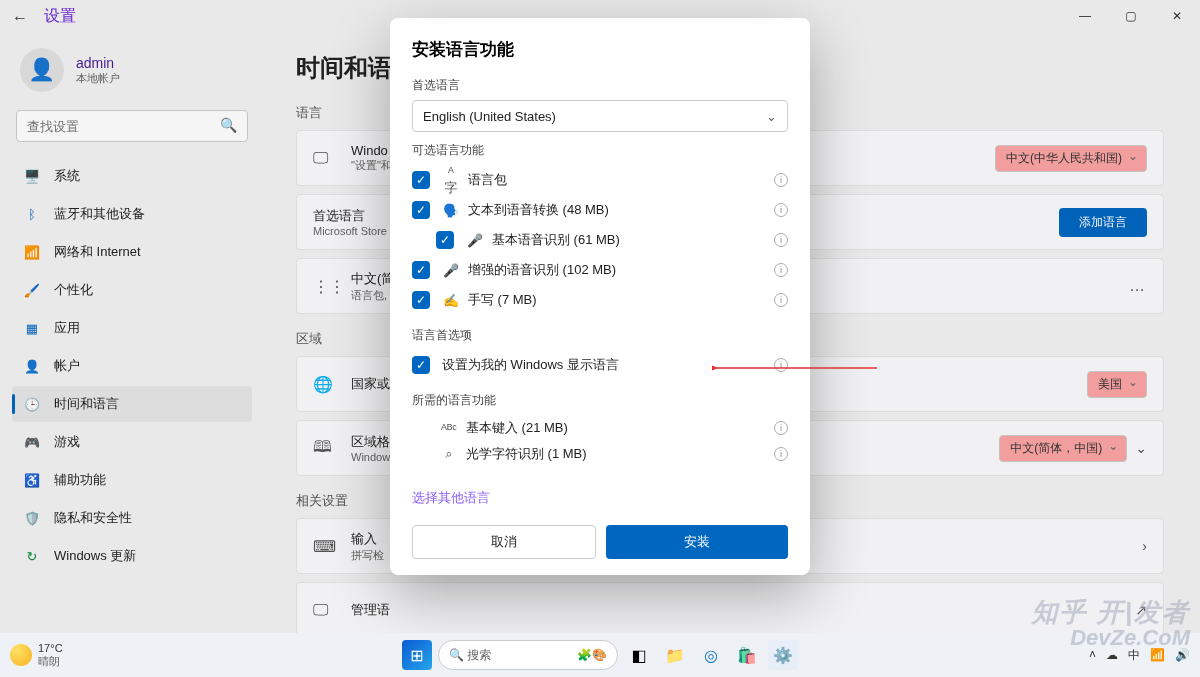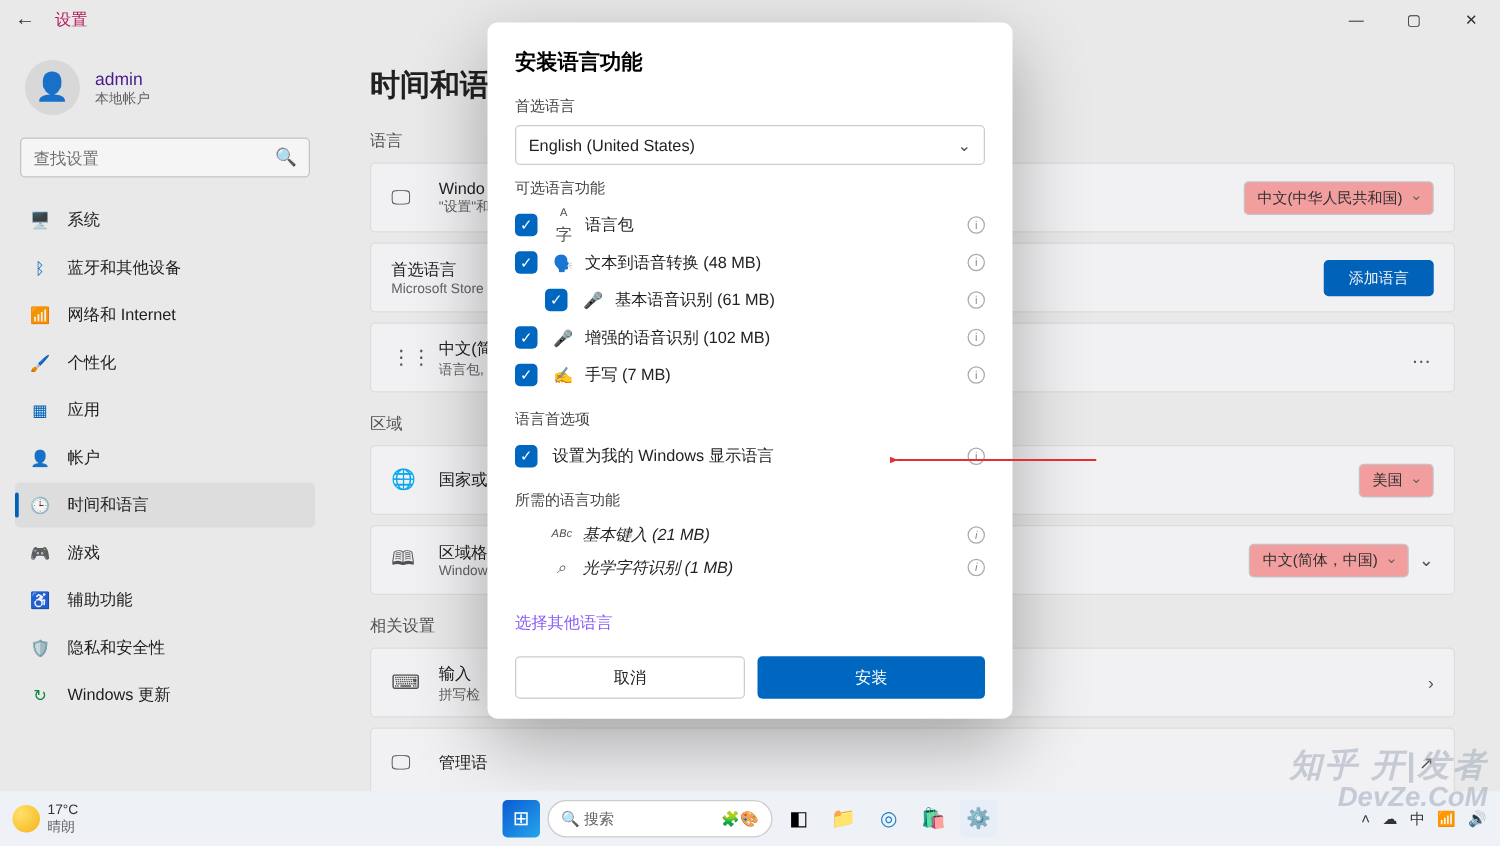--- a/index.html
+++ b/index.html
@@ -1,19 +1,19 @@
 <!DOCTYPE html>
 <html><head>
 <meta charset="utf-8">
 <style>
 * { margin:0; padding:0; box-sizing:border-box; font-family:"Segoe UI","Microsoft YaHei",sans-serif; }
 body { background:#f3f3f3; width:1200px; height:677px; overflow:hidden; position:relative; }
 .titlebar { height:32px; display:flex; align-items:center; padding:0 12px; }
 .titlebar .back { margin-right:16px; color:#333; cursor:pointer; }
-.titlebar .title { font-size:13px; color:#be185d; }
+.titlebar .title { font-size:16px; color:#6d28d9; }
 .win-controls { position:absolute; right:0; top:0; display:flex; }
 .win-controls div { width:46px; height:32px; display:flex; align-items:center; justify-content:center; color:#333; font-size:12px; }
 .main { display:flex; height:calc(100% - 32px - 44px); }
 .sidebar { width:260px; padding:16px 8px 0 12px; }
 .user { display:flex; align-items:center; margin-bottom:18px; padding-left:8px; }
 .avatar { width:44px; height:44px; border-radius:50%; background:#e1e1e1; display:flex; align-items:center; justify-content:center; color:#888; font-size:22px; margin-right:12px; }
 .user .uname { font-size:14px; color:#4c1d95; }
 .user .utype { font-size:11px; color:#666; }
 .search-wrap { position:relative; margin:0 4px 16px; }
 .search { width:100%; height:32px; border:1px solid #ccc; border-radius:4px; background:#fff; padding:0 32px 0 10px; font-size:13px; }
@@ -41,21 +41,21 @@
 .modal { position:absolute; left:390px; top:18px; width:420px; background:#fff; border-radius:8px; box-shadow:0 20px 60px rgba(0,0,0,.3); padding:20px 22px 16px; }
 .mtitle { font-size:17px; font-weight:600; margin-bottom:16px; }
 .mlabel { font-size:12px; color:#444; margin-bottom:6px; margin-top:10px; }
 .mselect { position:relative; border:1px solid #ccc; border-radius:4px; height:32px; display:flex; align-items:center; padding:0 10px; font-size:13px; color:#222; }
 .mselect::after { content:'⌄'; position:absolute; right:10px; color:#555; }
 .opt-row { display:flex; align-items:center; height:30px; font-size:13px; color:#222; }
 .opt-row.indent { padding-left:24px; }
 .cb { width:18px; height:18px; border-radius:4px; background:#0067c0; display:flex; align-items:center; justify-content:center; color:#fff; font-size:12px; margin-right:12px; flex-shrink:0; }
 .oic { width:18px; margin-right:8px; text-align:center; color:#555; font-size:13px; }
 .oinfo { margin-left:auto; width:14px; height:14px; border:1px solid #aaa; border-radius:50%; font-size:9px; color:#888; display:flex; align-items:center; justify-content:center; }
-.req-row { display:flex; align-items:center; height:26px; font-size:13px; color:#222; padding-left:28px;font-style:italic; }
+.req-row { display:flex; align-items:center; height:26px; font-size:13px; color:#222; padding-left:28px; }
 .mlink { font-size:13px; color:#8b5cf6; margin-top:22px; margin-bottom:18px; cursor:pointer; }
 .mbtns { display:flex; gap:10px; }
 .mbtn { flex:1; height:34px; border-radius:4px; border:none; font-size:13px; }
 .mbtn.primary { background:#0067c0; color:#fff; }
 .mbtn.secondary { background:#fff; border:1px solid #ccc; color:#222; }
 .arrow { position:absolute; left:712px; top:358px; pointer-events:none; }
 
 .taskbar { position:absolute; left:0; right:0; bottom:0; height:44px; background:#eef1f6; display:flex; align-items:center; padding:0 10px; }
 .weather { display:flex; align-items:center; font-size:11px; color:#333; }
 .wic { width:22px; height:22px; border-radius:50%; background:radial-gradient(circle at 30% 30%,#ffe168,#f7b21b); margin-right:6px; }

